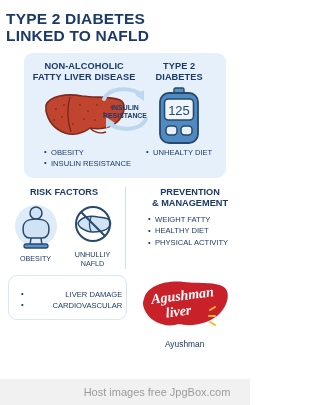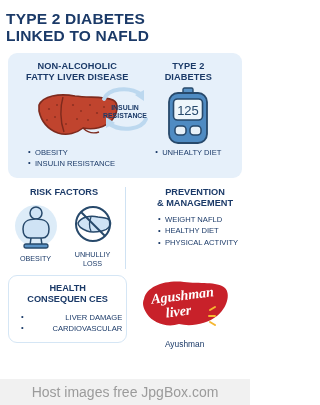--- a/index.html
+++ b/index.html
@@ -19,21 +19,21 @@
     font-size:15.5px;
     font-weight:bold;
     line-height:1.12;
     letter-spacing:.2px;
     color:#1b3a68;
   }
   .title div{white-space:nowrap;}
 
   
   .topcard{
-    margin:2px 8px 0;
+    margin:2px 24px 0;
     background:#e6f0fa;
     border-radius:9px;
     padding:8px 6px 9px;
     display:flex;
     position:relative;
   }
   .col-left{width:57%;text-align:center;position:relative;}
   .col-right{width:43%;text-align:center;position:relative;}
   .panel-head{
     font-size:9.2px;font-weight:bold;line-height:1.25;
@@ -59,21 +59,21 @@
     width:62px;text-align:center;
   }
   .cycle-label{
     font-size:6.9px;font-weight:bold;line-height:1.25;color:#1b3a68;
     position:relative;z-index:2;
   }
 
   
   .midrow{display:flex;margin:9px 8px 0;position:relative;}
   .mid-left{width:50%;text-align:center;padding-right:5px;box-sizing:border-box;}
-  .mid-right{width:50%;text-align:center;padding-left:22px;box-sizing:border-box;
+  .mid-right{width:50%;text-align:center;padding-left:12px;box-sizing:border-box;
              border-left:1.5px solid #cfe2f3;}
   .sec-head{
     font-size:9.2px;font-weight:bold;line-height:1.25;color:#1b3a68;
   }
   .risk-icons{display:flex;justify-content:center;gap:7px;margin-top:5px;}
   .risk-item{width:50px;text-align:center;}
   .risk-cap{font-size:7.2px;line-height:1.2;margin-top:2px;color:#1b3a68;}
   .prev-bullets{
     margin-top:4px;font-size:7.6px;line-height:1.55;text-align:left;padding-left:10px;
   }
@@ -99,21 +99,21 @@
   .hc-bullets .cont:before{content:"";}
 
   .brand{width:49%;text-align:center;padding-top:2px;}
   .brand-cap{font-size:8.4px;margin-top:2px;color:#1b3a68;}
 
   
   .footer{
     position:absolute;left:0;bottom:0;width:250px;height:26px;
     background:#f1f1f1;
     display:flex;align-items:center;justify-content:center;
-    font-size:14px;color:#9b9b9b;
+    font-size:11px;color:#9b9b9b;padding-left:32px;
   }
 </style>
 </head>
 <body>
 
 <div class="sheet">
 
   <div class="title">
     <div>TYPE 2 DIABETES</div>
     <div>LINKED TO NAFLD</div>
@@ -206,45 +206,41 @@
         <div class="risk-item">
           <svg width="42" height="42" viewBox="0 0 42 42">
             <path d="M6 20 C9 14 18 12 26 14 C31 15 36 14 38 18 C40 22 36 27 30 28
                      C25 29 20 30 15 28 C10 26 6 24 6 20 Z" fill="#cfe3f5" stroke="#27496b" stroke-width="1.5"></path>
             <path d="M19 14 C17 19 17 24 19 28" fill="none" stroke="#27496b" stroke-width="1.3"></path>
             <circle cx="21" cy="21" r="17" fill="none" stroke="#27496b" stroke-width="2"></circle>
             <line x1="9" y1="9" x2="33" y2="33" stroke="#27496b" stroke-width="2"></line>
           </svg>
           <div class="risk-cap">
             <div>UNHULLIY</div>
-            <div>LOSS</div>
+            <div>NAFLD</div>
           </div>
         </div>
       </div>
     </div>
 
     <div class="mid-right">
       <div class="sec-head">
         <div>PREVENTION</div>
         <div>&amp; MANAGEMENT</div>
       </div>
       <ul class="prev-bullets">
-        <li>WEIGHT NAFLD</li>
+        <li>WEIGHT FATTY</li>
         <li>HEALTHY DIET</li>
         <li>PHYSICAL ACTIVITY</li>
       </ul>
     </div>
   </div>
 
   <div class="botrow">
     <div class="hc-card">
-      <div class="sec-head">
-        <div>HEALTH</div>
-        <div>CONSEQUEN CES</div>
-      </div>
       <ul class="hc-bullets">
         <li>LIVER DAMAGE</li>
         <li>CARDIOVASCULAR</li>
       </ul>
     </div>
 
     <div class="brand">
       <svg width="92" height="56" viewBox="0 0 92 56">
         <path d="M5 22 C8 9 26 3 45 5 C60 7 78 4 86 11 C92 17 88 31 78 39
                  C68 47 52 50 40 47 C28 51 14 46 8 37 C4 31 3 26 5 22 Z" fill="#c8212a"></path>

